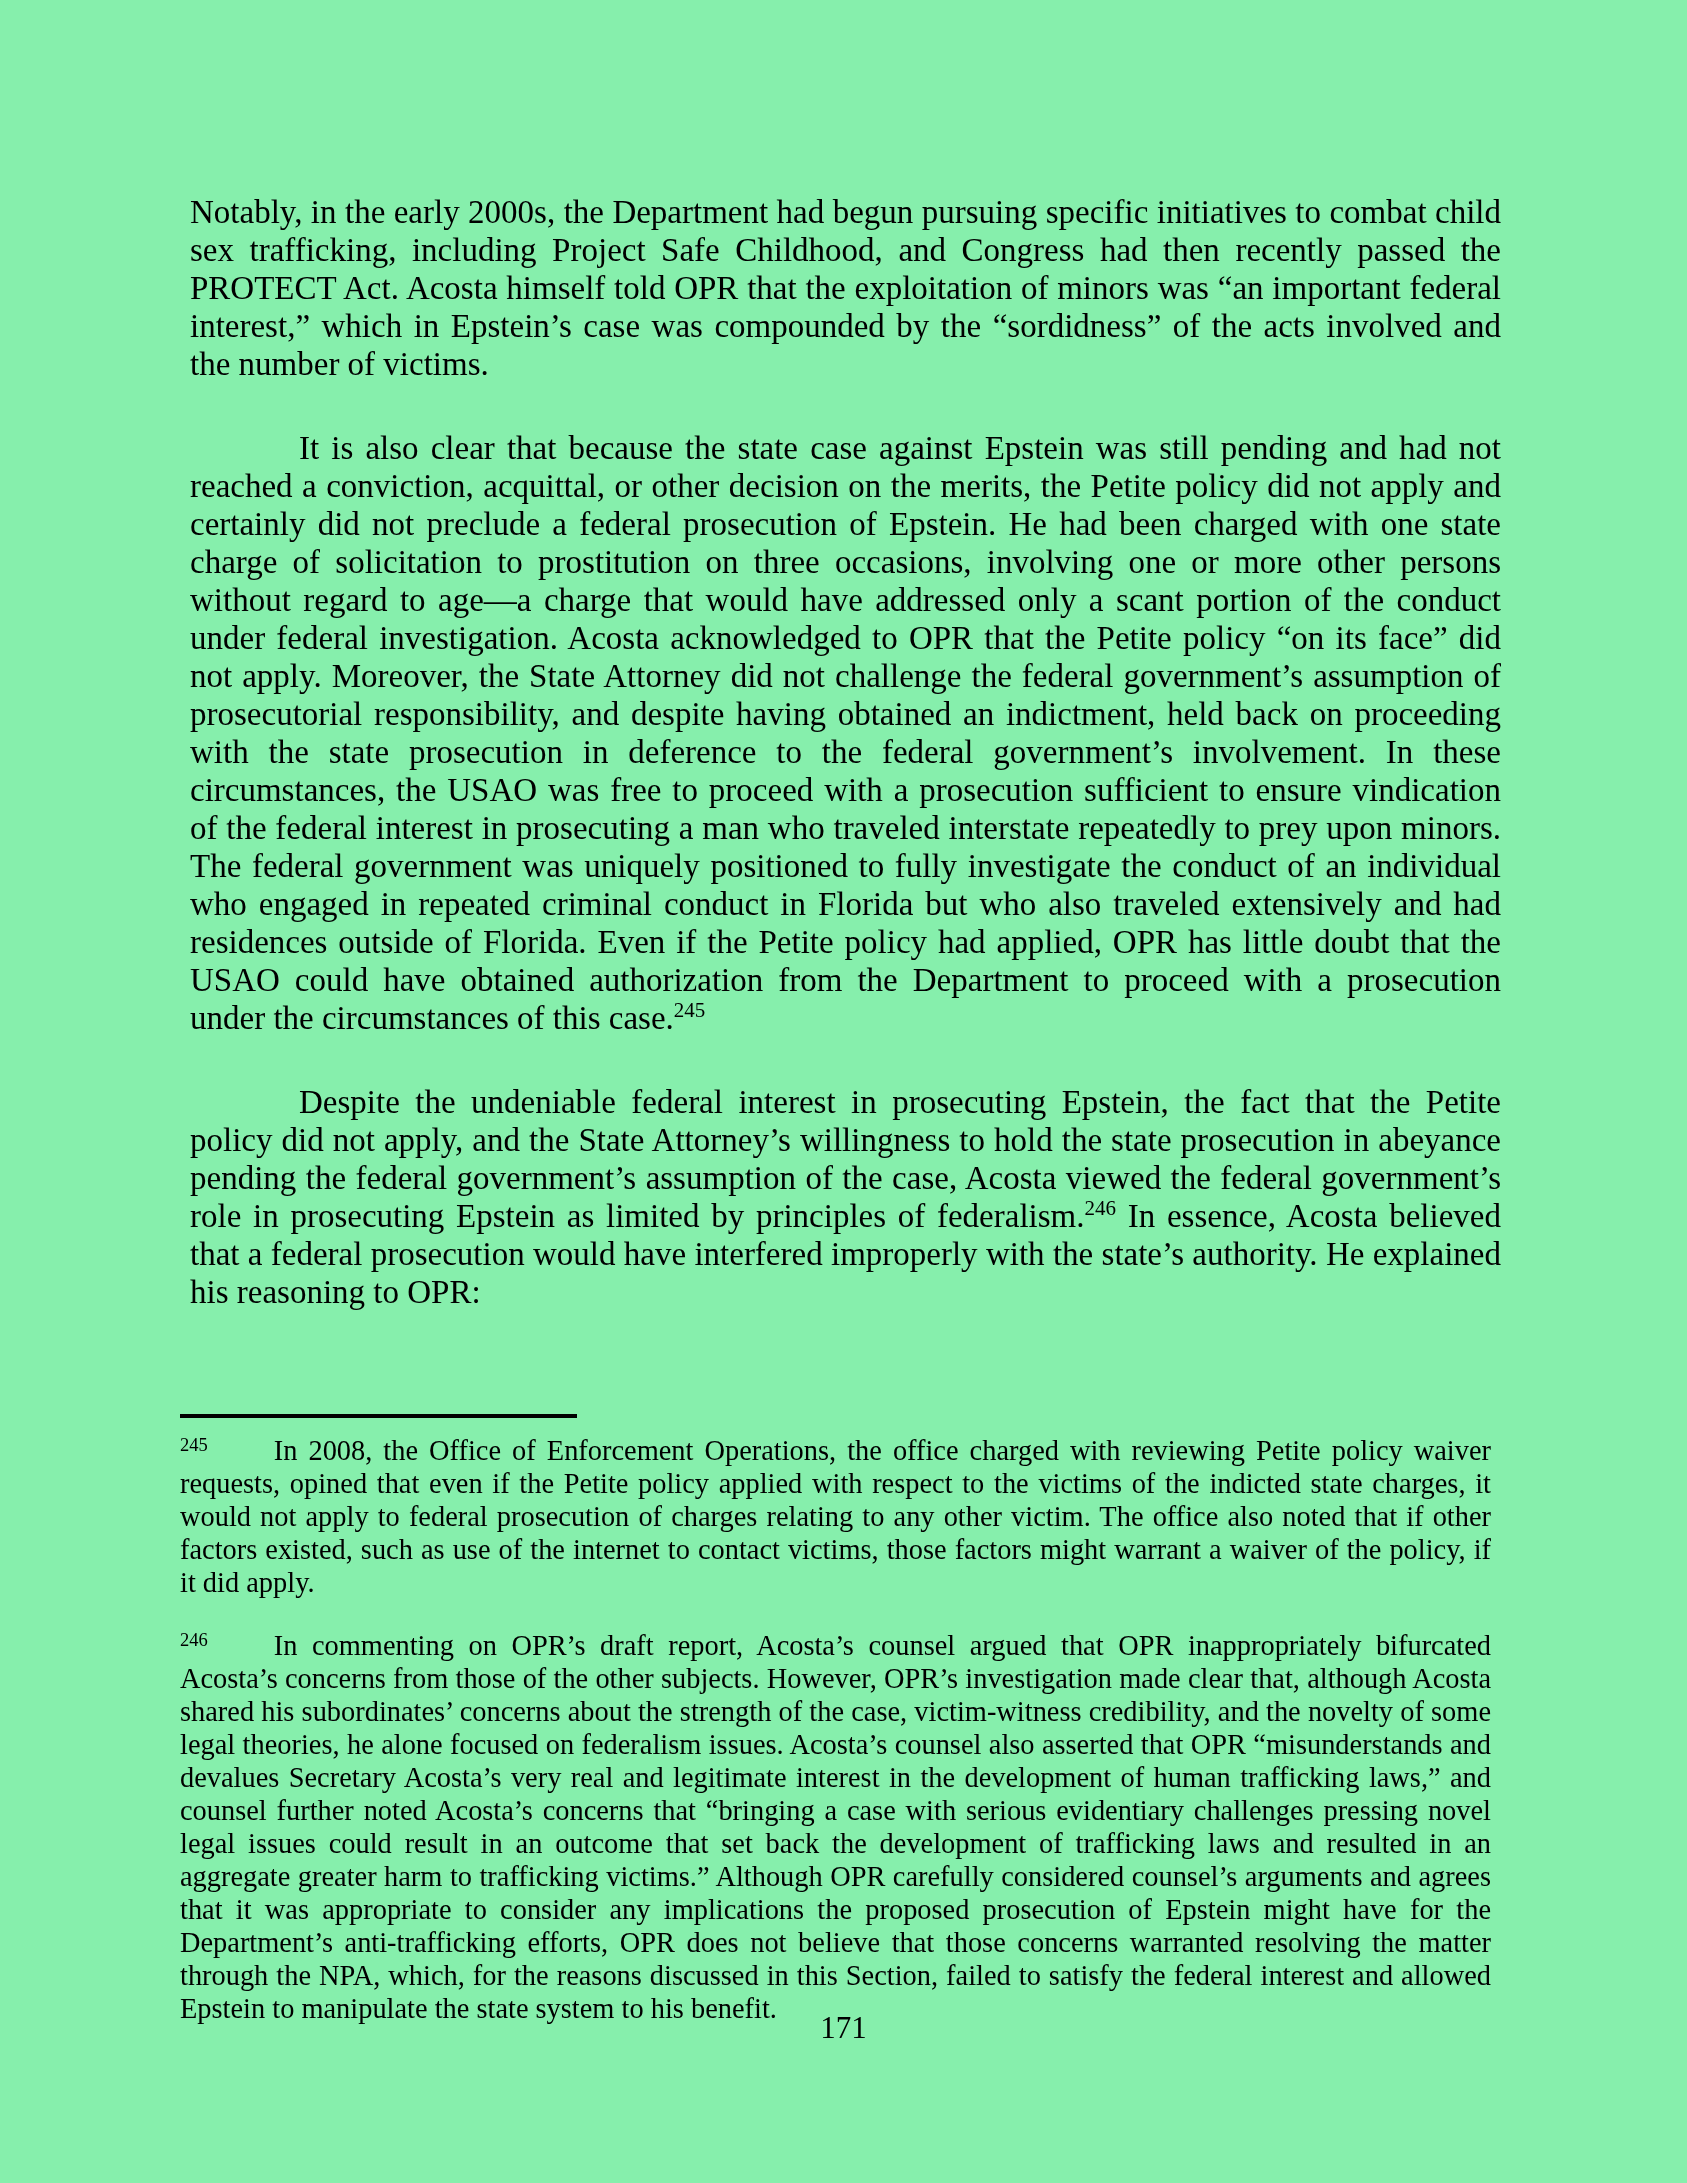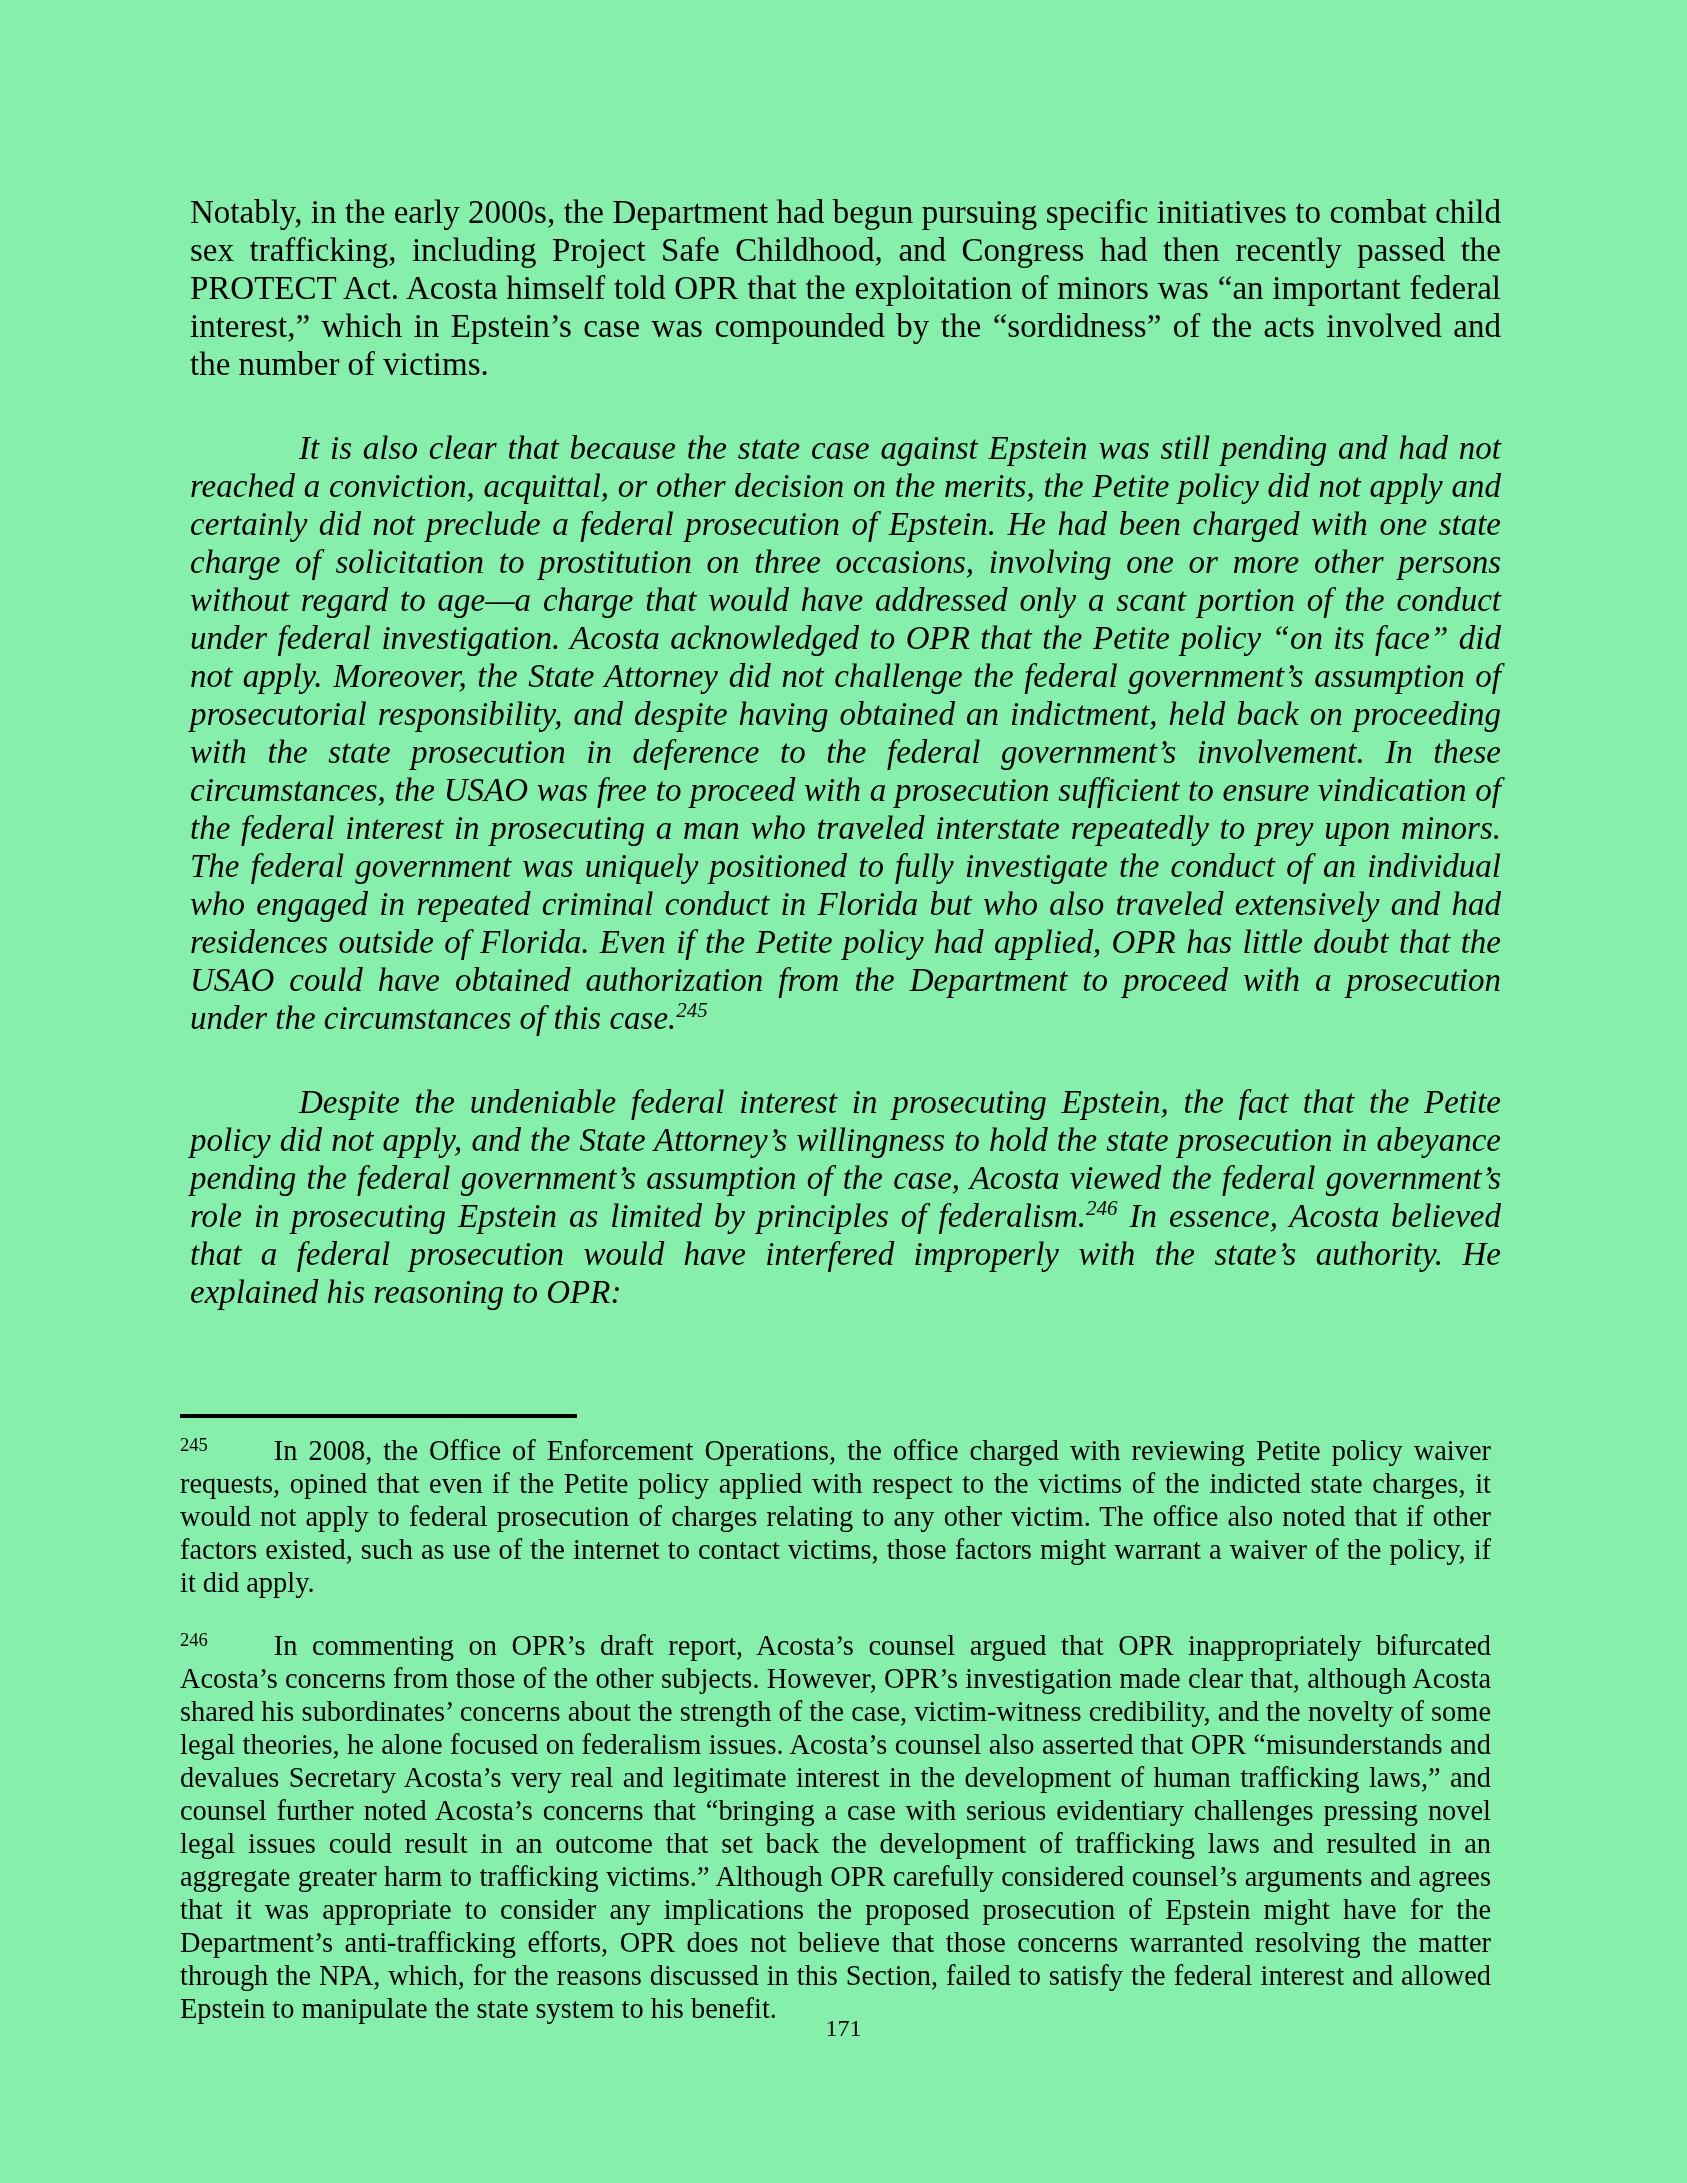--- a/index.html
+++ b/index.html
@@ -23,21 +23,20 @@
     width: 1311px;
   }
   .body-para {
     margin: 0 0 46px 0;
     font-size: 33px;
     line-height: 38px;
     text-align: justify;
   }
   .body-para.indent {
     text-indent: 109px;
-    font-style: italic;
   }
   .fnref {
     font-size: 21px;
     line-height: 0;
     vertical-align: baseline;
     position: relative;
     top: -0.55em;
   }
   .footnote-area {
     position: absolute;
@@ -64,21 +63,21 @@
     position: relative;
     top: -0.5em;
     margin-right: 66px;
   }
   .page-number {
     position: absolute;
     top: 2009px;
     left: 0;
     width: 100%;
     text-align: center;
-    font-size: 24px;
+    font-size: 31px;
     line-height: 38px;
   }
 </style>
 </head>
 <body>
 
 <div class="page">
 
   <main class="content">
 

